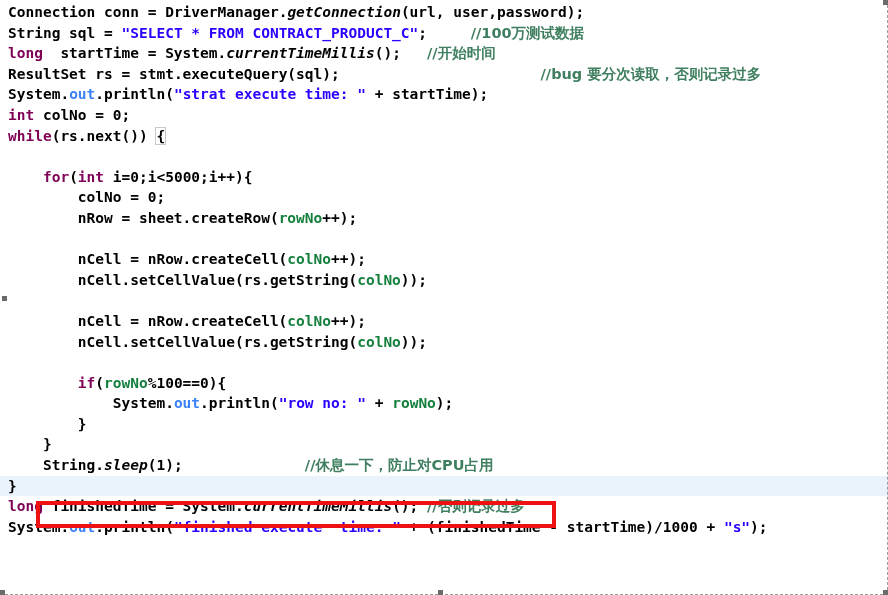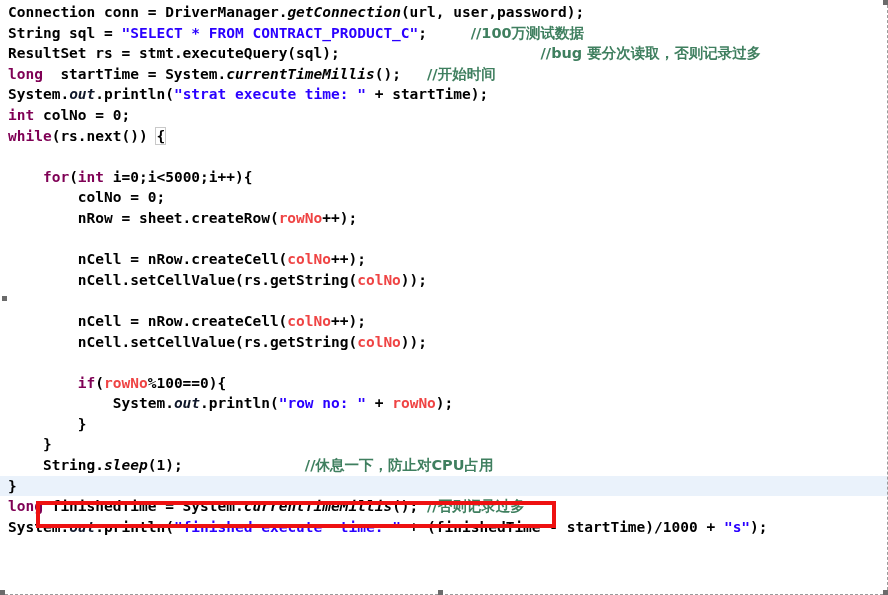--- a/index.html
+++ b/index.html
@@ -73,24 +73,24 @@
     box-sizing: border-box;
   }
   .line.blank { color: transparent; }
   .line.cur-line {
     background: #eaf2fb;
   }
 
   
   .kw    { color: #7f0055; }           
   .typ   { color: #000000; }           
-  .var   { color: #ef4444; }           
+  .var   { color: #15803d; }           
   .str   { color: #2a00ff; }           
   .cmt   { color: #3f7f5f; text-align: center; }           
-  .fld   { color: #0f172a; font-style: italic; }  
+  .fld   { color: #3b82f6; }  
   .mth   { color: #000000; font-style: italic; }  
   .pun   { color: #000000; }
 
   .cmt-cn { font-family: "DejaVu Sans", "Liberation Sans", sans-serif; font-weight: bold; }
 
   
   .brkmatch {
     background: #ffffff;
     outline: 1px solid #c9c9c9;
     padding: 0 0px;
@@ -110,22 +110,22 @@
   }
 </style>
 </head>
 <body>
 
 <div id="screenshot">
 
   <div id="code">
       <div class="line"><span class="typ">Connection</span><span class="pun"> conn = </span><span class="typ">DriverManager</span><span class="pun">.</span><span class="mth">getConnection</span><span class="pun">(url, user,password);</span></div>
       <div class="line"><span class="typ">String</span><span class="pun"> sql = </span><span class="str">"SELECT * FROM CONTRACT_PRODUCT_C"</span><span class="pun">;</span><span class="pun">     </span><span class="cmt cmt-cn">//100万测试数据</span></div>
+      <div class="line"><span class="kw">long</span><span class="pun">  startTime = </span><span class="typ">System</span><span class="pun">.</span><span class="mth">currentTimeMillis</span><span class="pun">();</span><span class="pun">   </span><span class="cmt cmt-cn">//开始时间</span></div>
       <div class="line"><span class="typ">ResultSet</span><span class="pun"> rs = stmt.executeQuery(sql);</span><span class="pun">                       </span><span class="cmt cmt-cn">//bug 要分次读取，否则记录过多</span></div>
-      <div class="line"><span class="kw">long</span><span class="pun">  startTime = </span><span class="typ">System</span><span class="pun">.</span><span class="mth">currentTimeMillis</span><span class="pun">();</span><span class="pun">   </span><span class="cmt cmt-cn">//开始时间</span></div>
       <div class="line"><span class="typ">System</span><span class="pun">.</span><span class="fld">out</span><span class="pun">.println(</span><span class="str">"strat execute time: "</span><span class="pun"> + startTime);</span></div>
       <div class="line"><span class="kw">int</span><span class="pun"> colNo = 0;</span></div>
       <div class="line"><span class="kw">while</span><span class="pun">(rs.next()) </span><span class="pun brkmatch">{</span></div>
       <div class="line blank"> </div>
       <div class="line"><span class="pun">    </span><span class="kw">for</span><span class="pun">(</span><span class="kw">int</span><span class="pun"> i=0;i&lt;5000;i++){</span></div>
       <div class="line"><span class="pun">        colNo = 0;</span></div>
       <div class="line"><span class="pun">        nRow = sheet.createRow(</span><span class="var">rowNo</span><span class="pun">++);</span></div>
       <div class="line blank"> </div>
       <div class="line"><span class="pun">        nCell = nRow.createCell(</span><span class="var">colNo</span><span class="pun">++);</span></div>
       <div class="line"><span class="pun">        nCell.setCellValue(rs.getString(</span><span class="var">colNo</span><span class="pun">));</span></div>

